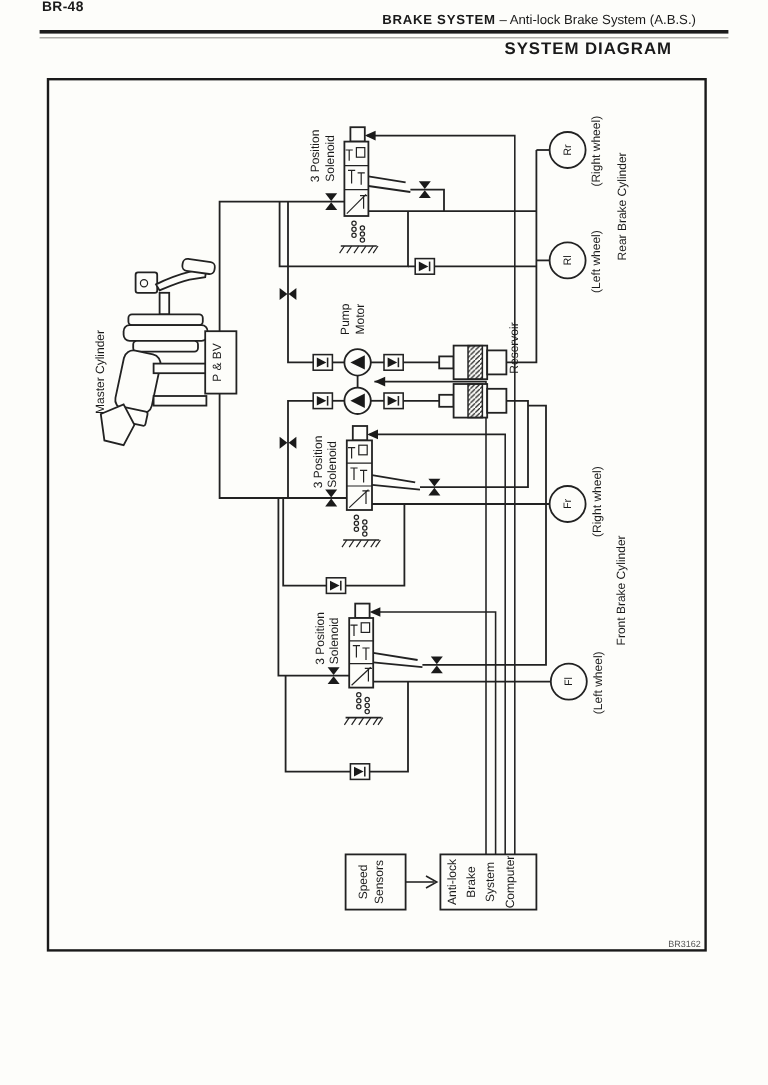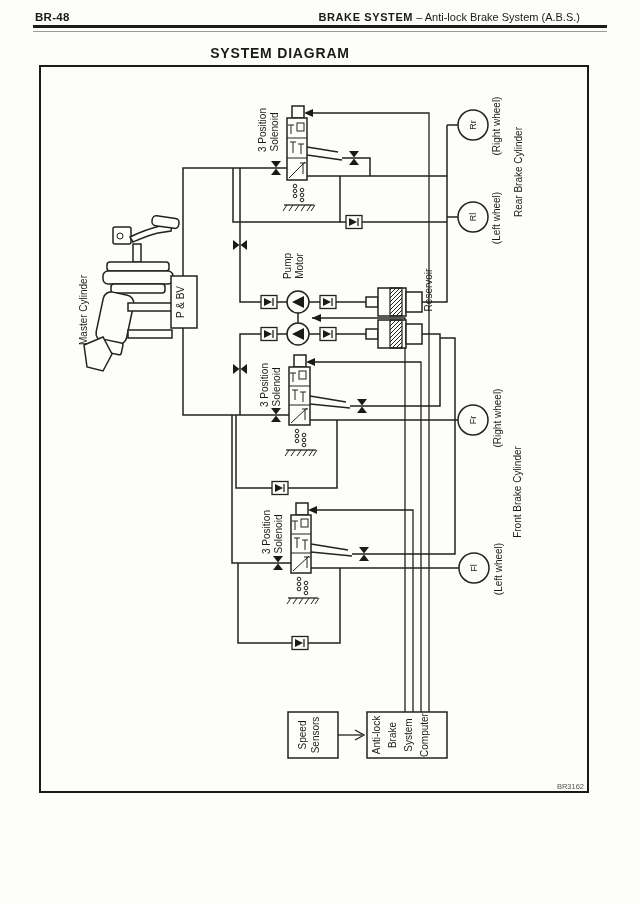--- a/index.html
+++ b/index.html
@@ -2,26 +2,26 @@
 <html><head>
 <meta charset="utf-8">
 <style>
   html,body{margin:0;padding:0}
   body{
     width:640px;height:904px;position:relative;
     background:#fdfdfa;color:#1a1a1a;
     font-family:"Liberation Sans",sans-serif;
     overflow:hidden;
   }
-  .page-code{position:absolute;left:35px;top:11px;font-size:11.5px;font-weight:bold;letter-spacing:.3px}
+  .page-code{position:absolute;left:35px;top:0;font-size:11.5px;font-weight:bold;letter-spacing:.3px}
   .hdr-center{position:absolute;left:60px;right:60px;top:11px;text-align:right;font-size:11px;white-space:nowrap}
   .hdr-center b{letter-spacing:.6px}
   .rule-thick{position:absolute;left:33px;right:33px;top:25px;height:3px;background:#1c1c1c}
   .rule-thin{position:absolute;left:33px;right:33px;top:31px;height:1px;background:#9a9a96}
-  .doc-title{position:absolute;left:0;right:80px;top:45px;text-align:center;font-weight:bold;font-size:14px;letter-spacing:.8px}
+  .doc-title{position:absolute;left:0;right:80px;top:32px;text-align:right;font-weight:bold;font-size:14px;letter-spacing:.8px}
   svg{position:absolute;left:0;top:0}
   svg text{font-family:"Liberation Sans",sans-serif;fill:#1a1a1a}
   .lbl{font-size:10px}
   .lbl-sm{font-size:9px}
   .fig{font-size:7.5px;fill:#555}
   .pipe{stroke:#222;stroke-width:1.5;fill:none}
   .wire{stroke:#222;stroke-width:1.3;fill:none}
   .shape{stroke:#222;stroke-width:1.5;fill:#fdfdfa}
   .thin{stroke:#222;stroke-width:1;fill:none}
   .blk{fill:#1a1a1a;stroke:none}

